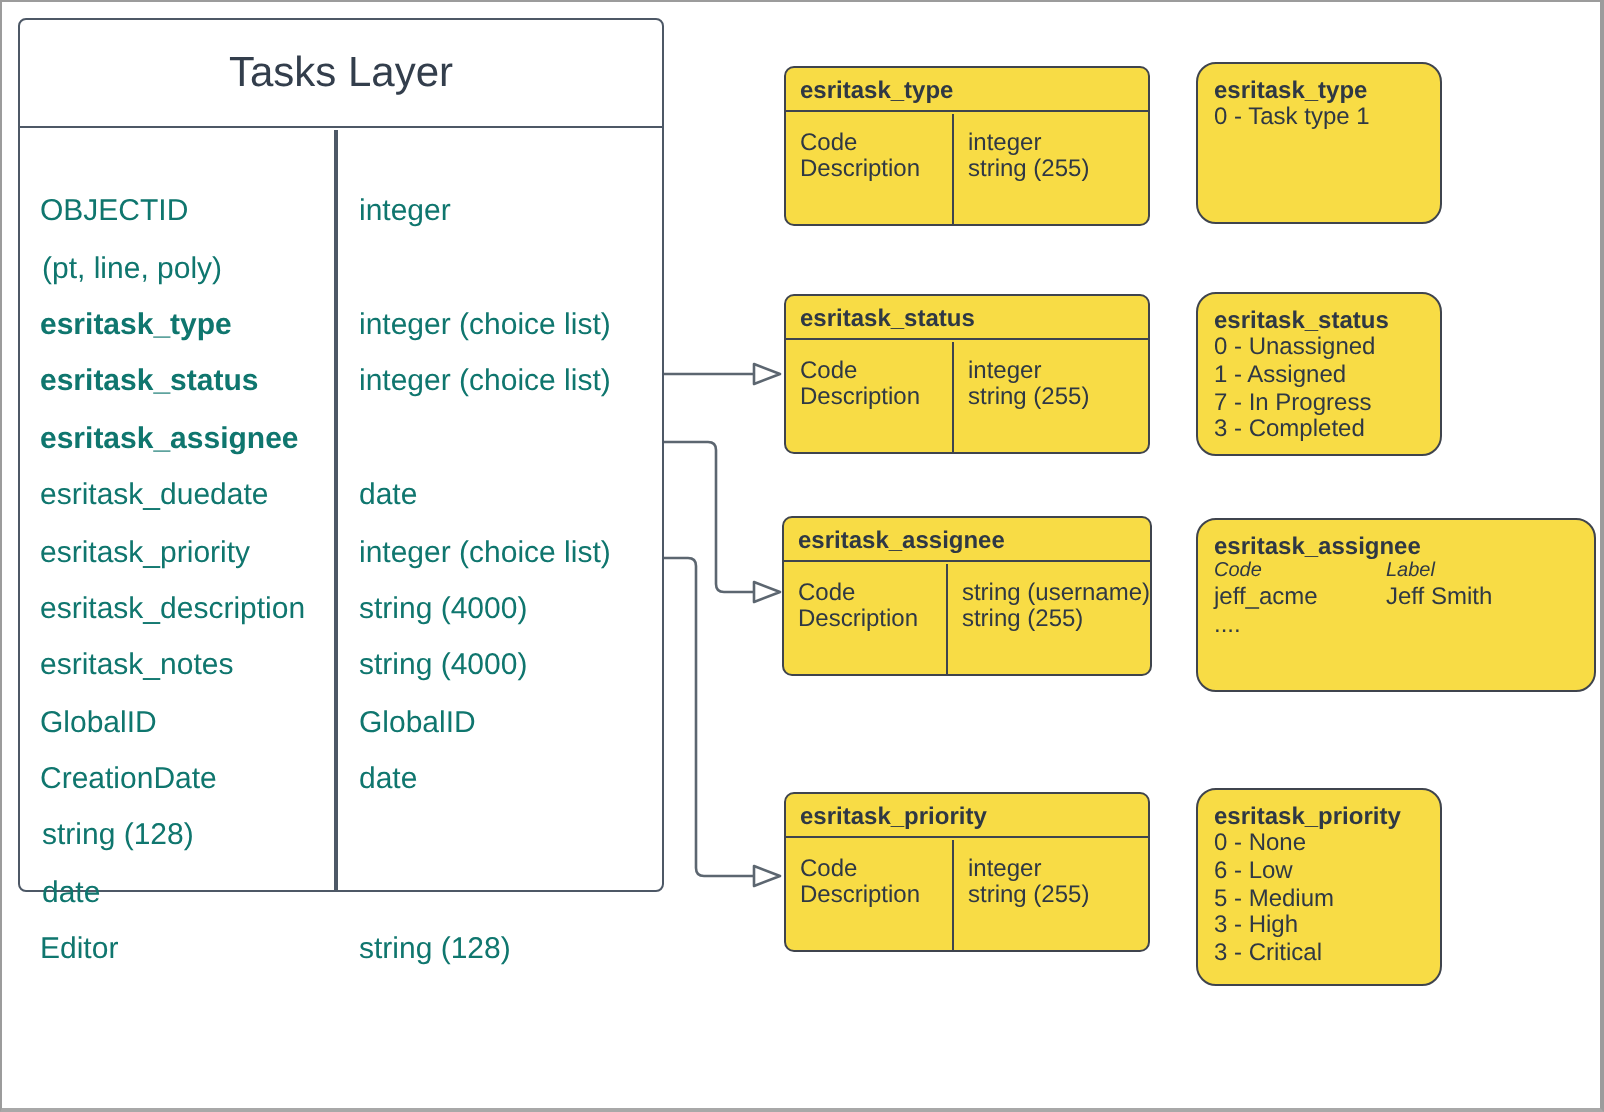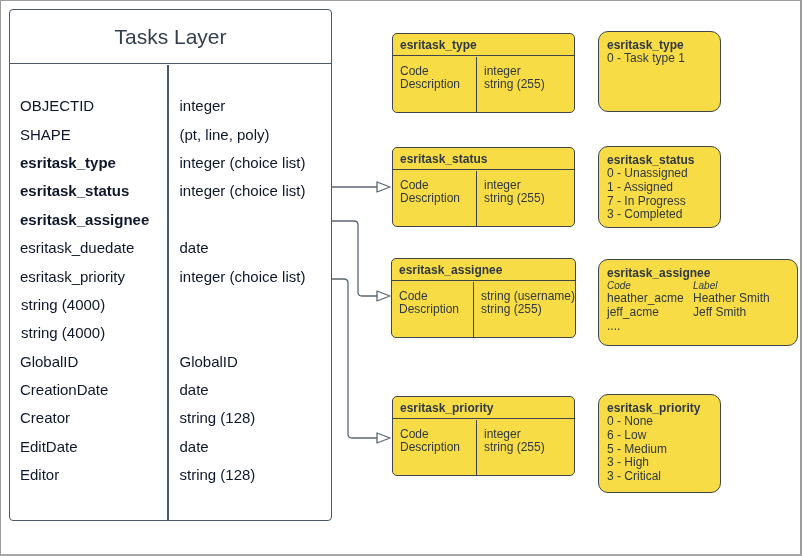--- a/index.html
+++ b/index.html
@@ -3,28 +3,28 @@
 <meta charset="utf-8">
 <style>
   html,body{margin:0;padding:0;background:#ffffff;}
   .frame{
     position:relative;width:802px;height:556px;box-sizing:border-box;background:#ffffff;
     border:1px solid #9c9c9c;border-right-width:2px;border-bottom:2px solid #a8a8a8;
     overflow:hidden;font-family:"Liberation Sans",sans-serif;
   }
 
   
-  .tasks-table{position:absolute;left:8px;top:8px;width:323px;height:512px;
+  .tasks-table{position:absolute;left:8px;top:8px;width:323px;height:437px;
     border:1.5px solid #4d5866;border-radius:4px;box-sizing:border-box;background:#fff;}
   .tasks-title{height:53px;display:flex;align-items:center;justify-content:center;
     font-size:21px;color:#333e4c;border-bottom:1.5px solid #4d5866;}
   .tasks-body{position:absolute;top:54.5px;bottom:0;left:0;right:0;}
   .col-divider{position:absolute;left:157px;top:0;bottom:0;width:1.5px;background:#4d5866;}
   .rows{position:absolute;top:27px;left:0;right:0;}
-  .frow{display:flex;height:28.4px;align-items:center;font-size:15px;color:#0f172a;}
+  .frow{display:flex;height:28.4px;align-items:center;font-size:15px;color:#0f766e;}
   .fname{width:158.5px;padding-left:10px;box-sizing:border-box;white-space:nowrap;}
   .fname.b{font-weight:bold;}
   .ftype{padding-left:11px;white-space:nowrap;}
 
   
   .sbox{position:absolute;width:183px;height:80px;background:#F8DC45;
     border:1.5px solid #3f444d;border-radius:5px;box-sizing:border-box;color:#2f3844;}
   .sbox .hdr{height:21px;display:flex;align-items:center;padding-left:7px;
     font-weight:bold;font-size:12px;border-bottom:1.5px solid #3f444d;white-space:nowrap;}
   .sbox .bdy{display:flex;position:absolute;top:22.5px;bottom:0;left:0;right:0;}
@@ -59,21 +59,20 @@
   <div class="tasks-table">
     <div class="tasks-title">Tasks Layer</div>
     <div class="tasks-body">
       <div class="col-divider"></div>
       <div class="rows">
           <div class="frow">
             <div class="fname">OBJECTID</div>
             <div class="ftype">integer</div>
           </div>
           <div class="frow">
-            <div class="fname">SHAPE</div>
             <div class="ftype">(pt, line, poly)</div>
           </div>
           <div class="frow">
             <div class="fname b">esritask_type</div>
             <div class="ftype">integer (choice list)</div>
           </div>
           <div class="frow">
             <div class="fname b">esritask_status</div>
             <div class="ftype">integer (choice list)</div>
           </div>
@@ -82,39 +81,39 @@
           </div>
           <div class="frow">
             <div class="fname">esritask_duedate</div>
             <div class="ftype">date</div>
           </div>
           <div class="frow">
             <div class="fname">esritask_priority</div>
             <div class="ftype">integer (choice list)</div>
           </div>
           <div class="frow">
+            <div class="fname">esritask_description</div>
             <div class="ftype">string (4000)</div>
           </div>
           <div class="frow">
+            <div class="fname">esritask_notes</div>
             <div class="ftype">string (4000)</div>
           </div>
           <div class="frow">
             <div class="fname">GlobalID</div>
             <div class="ftype">GlobalID</div>
           </div>
           <div class="frow">
             <div class="fname">CreationDate</div>
             <div class="ftype">date</div>
           </div>
           <div class="frow">
-            <div class="fname">Creator</div>
             <div class="ftype">string (128)</div>
           </div>
           <div class="frow">
-            <div class="fname">EditDate</div>
             <div class="ftype">date</div>
           </div>
           <div class="frow">
             <div class="fname">Editor</div>
             <div class="ftype">string (128)</div>
           </div>
         </div>
     </div>
   </div>
 
@@ -180,24 +179,20 @@
       <div class="ln">0 - Unassigned</div>
       <div class="ln">1 - Assigned</div>
       <div class="ln">7 - In Progress</div>
       <div class="ln">3 - Completed</div>
     </div>
   <div class="vbox" id="vbox-assignee">
       <div class="ttl">esritask_assignee</div>
       <div class="acolhdr">
         <div class="ac1">Code</div>
         <div>Label</div>
-      </div>
-      <div class="apair">
-        <div class="ac1">heather_acme</div>
-        <div>Heather Smith</div>
       </div>
       <div class="apair">
         <div class="ac1">jeff_acme</div>
         <div>Jeff Smith</div>
       </div>
       <div class="ln">....</div>
     </div>
   <div class="vbox" id="vbox-priority">
       <div class="ttl">esritask_priority</div>
       <div class="ln">0 - None</div>

